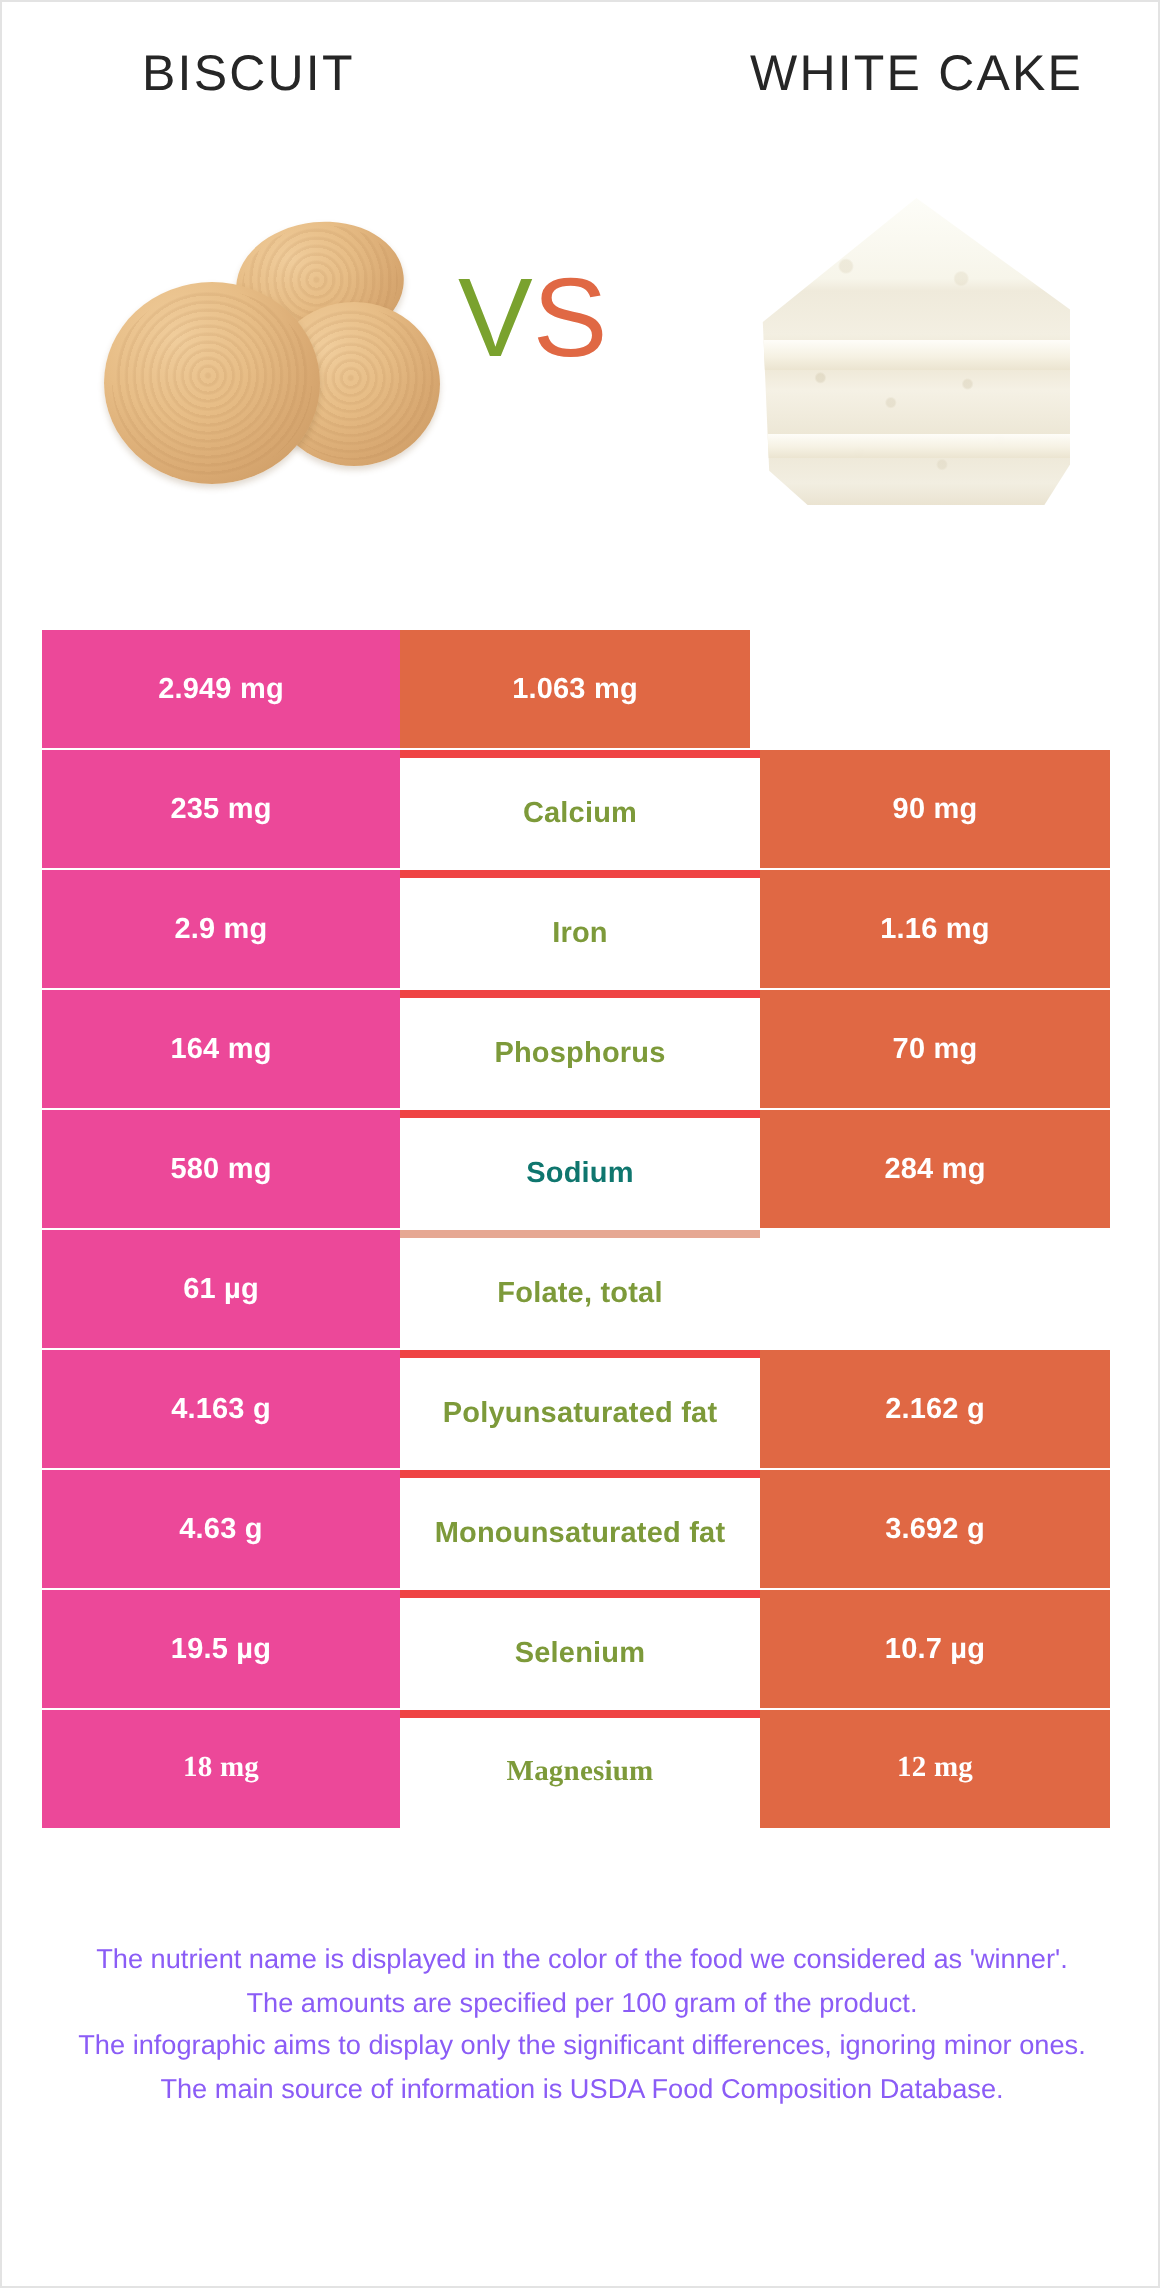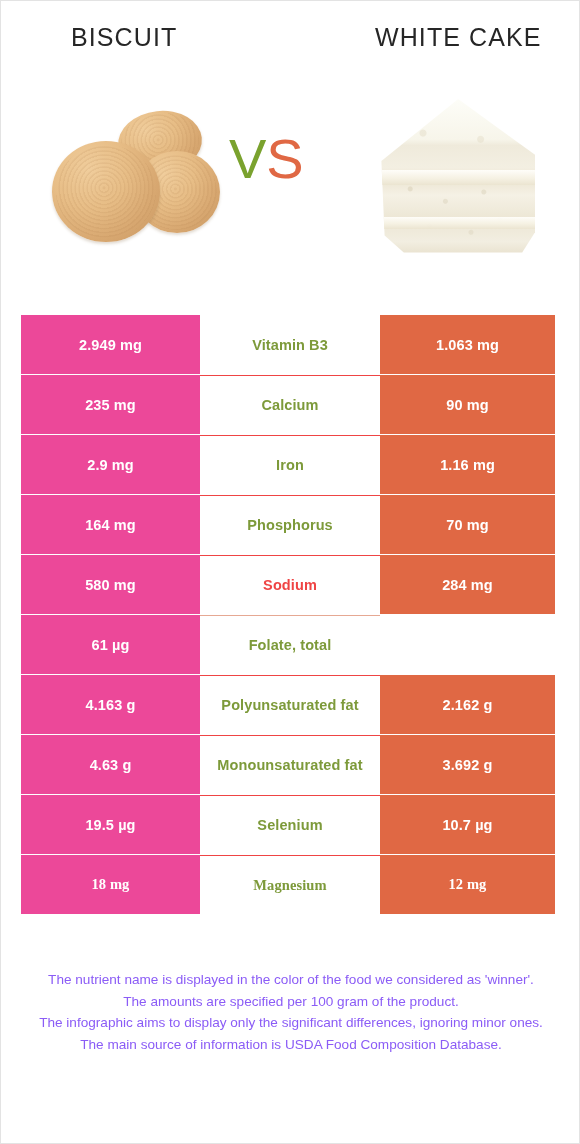--- a/index.html
+++ b/index.html
@@ -186,25 +186,25 @@
   .cell-left {
     width: 179px;
     background: #ec4899;
     color: #ffffff;
   }
   .cell-mid {
     width: 180px;
     background: #ffffff;
     color: #7d9a3a;
     font-weight: 600;
-    border-top: 1px solid #ef4444;
+    border-top: 4px solid #ef4444;
   }
   .row:first-child .cell-mid { border-top: 0; }
   .cell-mid.mid-right-win {
-    color: #ef4444;
+    color: #0f766e;
     text-align: center;
   }
   
   .row.right-win + .row .cell-mid { border-top-color: #e6a893; }
 
   .cell-right {
     width: 175px;
     background: #e06844;
     color: #ffffff;
   }
@@ -251,21 +251,20 @@
         <div class="cake-cream c1"></div>
         <div class="cake-cream c2"></div>
       </div>
     </div>
 
   </div>
 
   <div class="table" id="nutrient-table">
       <div class="row">
         <div class="cell cell-left">2.949 mg</div>
-        <div class="cell cell-mid">Vitamin B3</div>
         <div class="cell cell-right">1.063 mg</div>
       </div>
       <div class="row">
         <div class="cell cell-left">235 mg</div>
         <div class="cell cell-mid">Calcium</div>
         <div class="cell cell-right">90 mg</div>
       </div>
       <div class="row">
         <div class="cell cell-left">2.9 mg</div>
         <div class="cell cell-mid">Iron</div>

